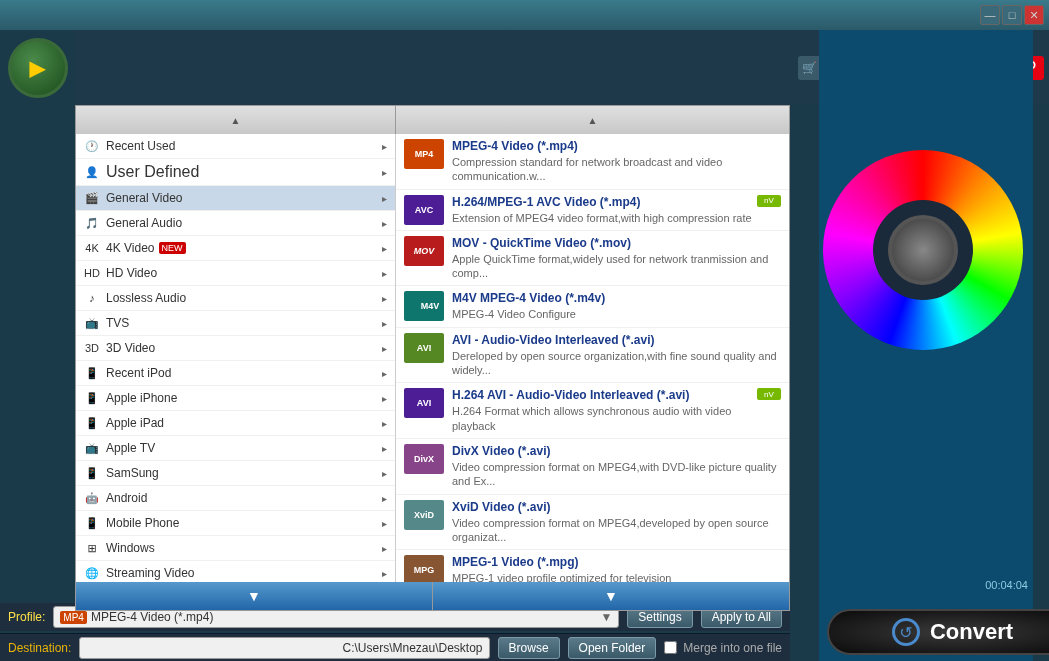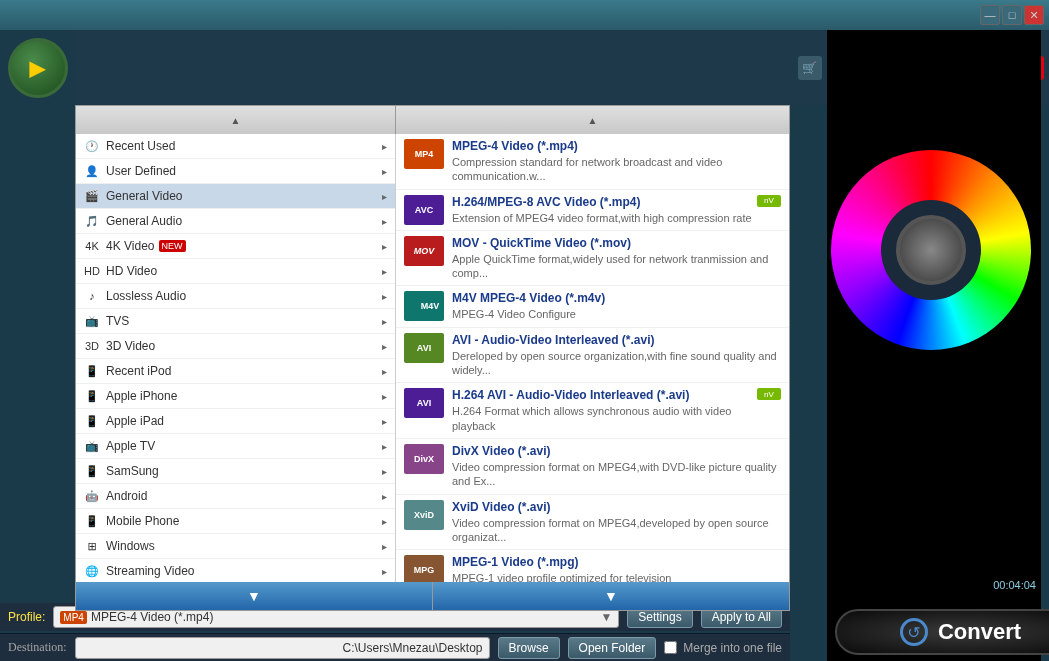--- a/index.html
+++ b/index.html
@@ -305,23 +305,22 @@
       bottom: 0; left: 0;
       width: 790px;
       height: 28px;
       background: #1e2e3e;
       display: flex; align-items: center;
       padding: 0 8px;
       gap: 8px;
       border-top: 1px solid #0a1a2a;
     }
     .dest-label {
-      color: #a3a3a3;
-      font-size: 12px;
-      font-family: Liberation Serif, serif;
+      color: #eab308;
+      font-size: 12px;
     }
     .dest-input {
       flex: 1;
       height: 22px;
       background: #f0f0f0;
       border: 1px solid #999;
       border-radius: 3px;
       padding: 0 6px;
       font-size: 12px;
       color: #333;
@@ -340,24 +339,24 @@
     .merge-checkbox {
       color: #aaa;
       font-size: 12px;
       display: flex; align-items: center; gap: 4px;
     }
     .merge-cb { margin-right: 2px; }
 
     
     .right-panel {
       position: absolute;
-      top: 30px; right: 8px;
+      top: 30px; right: 16px;
       width: 214px;
       bottom: 0;
-      background: #000000;
+      background: #0c4a6e;
     }
 
     
     .wheel-container {
       position: absolute;
       top: 120px; right: 10px;
       width: 200px; height: 200px;
     }
     .color-wheel {
       width: 200px; height: 200px;
@@ -469,21 +468,21 @@
           <span class="category-icon">
             <span style="font-size: 11px;">🕐</span>
           </span>
           <span style="font-size: 12px;">Recent Used</span>
           <span class="category-arrow">▸</span>
         </div>
         <div class="category-item">
           <span class="category-icon">
             <span style="font-size: 11px;">👤</span>
           </span>
-          <span style="font-size: 12px;">User Defined</span>
+          <span style="font-size: 16px;">User Defined</span>
           <span class="category-arrow">▸</span>
         </div>
         <div class="category-item selected">
           <span class="category-icon">
             <span style="font-size: 11px;">🎬</span>
           </span>
           <span style="font-size: 12px;">General Video</span>
           <span class="category-arrow">▸</span>
         </div>
         <div class="category-item">
@@ -598,21 +597,21 @@
     <div class="format-item">
           <div class="format-thumb mpeg4">MP4</div>
           <div class="format-info">
             <div class="format-name">MPEG-4 Video (*.mp4)</div>
             <div class="format-desc">Compression standard for network broadcast and video communication.w...</div>
           </div>
         </div>
         <div class="format-item">
           <div class="format-thumb avc">AVC</div>
           <div class="format-info">
-            <div class="format-name">H.264/MPEG-8 AVC Video (*.mp4)</div>
+            <div class="format-name">H.264/MPEG-1 AVC Video (*.mp4)</div>
             <div class="format-desc">Extension of MPEG4 video format,with high compression rate</div>
           </div>
           <div class="format-nvidia">nV</div>
         </div>
         <div class="format-item">
           <div class="format-thumb mov">MOV</div>
           <div class="format-info">
             <div class="format-name">MOV - QuickTime Video (*.mov)</div>
             <div class="format-desc">Apple QuickTime format,widely used for network tranmission and comp...</div>
           </div>

